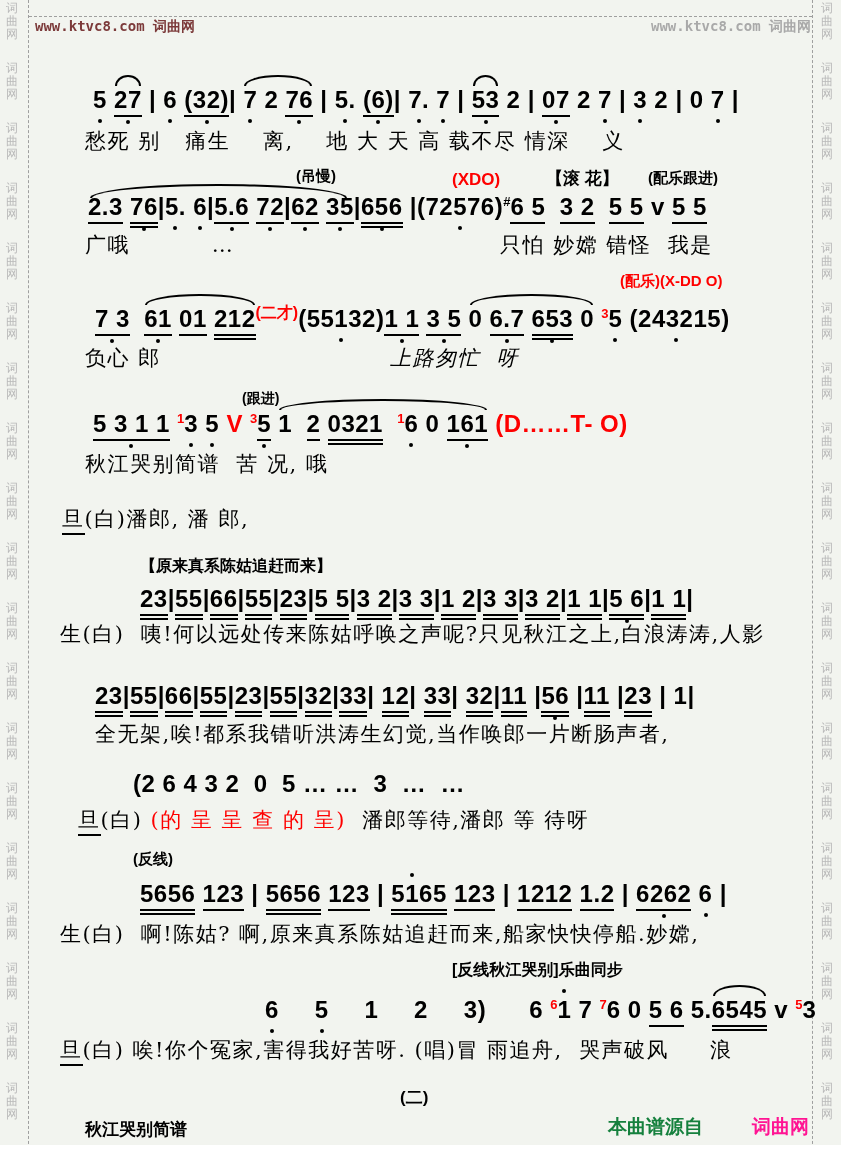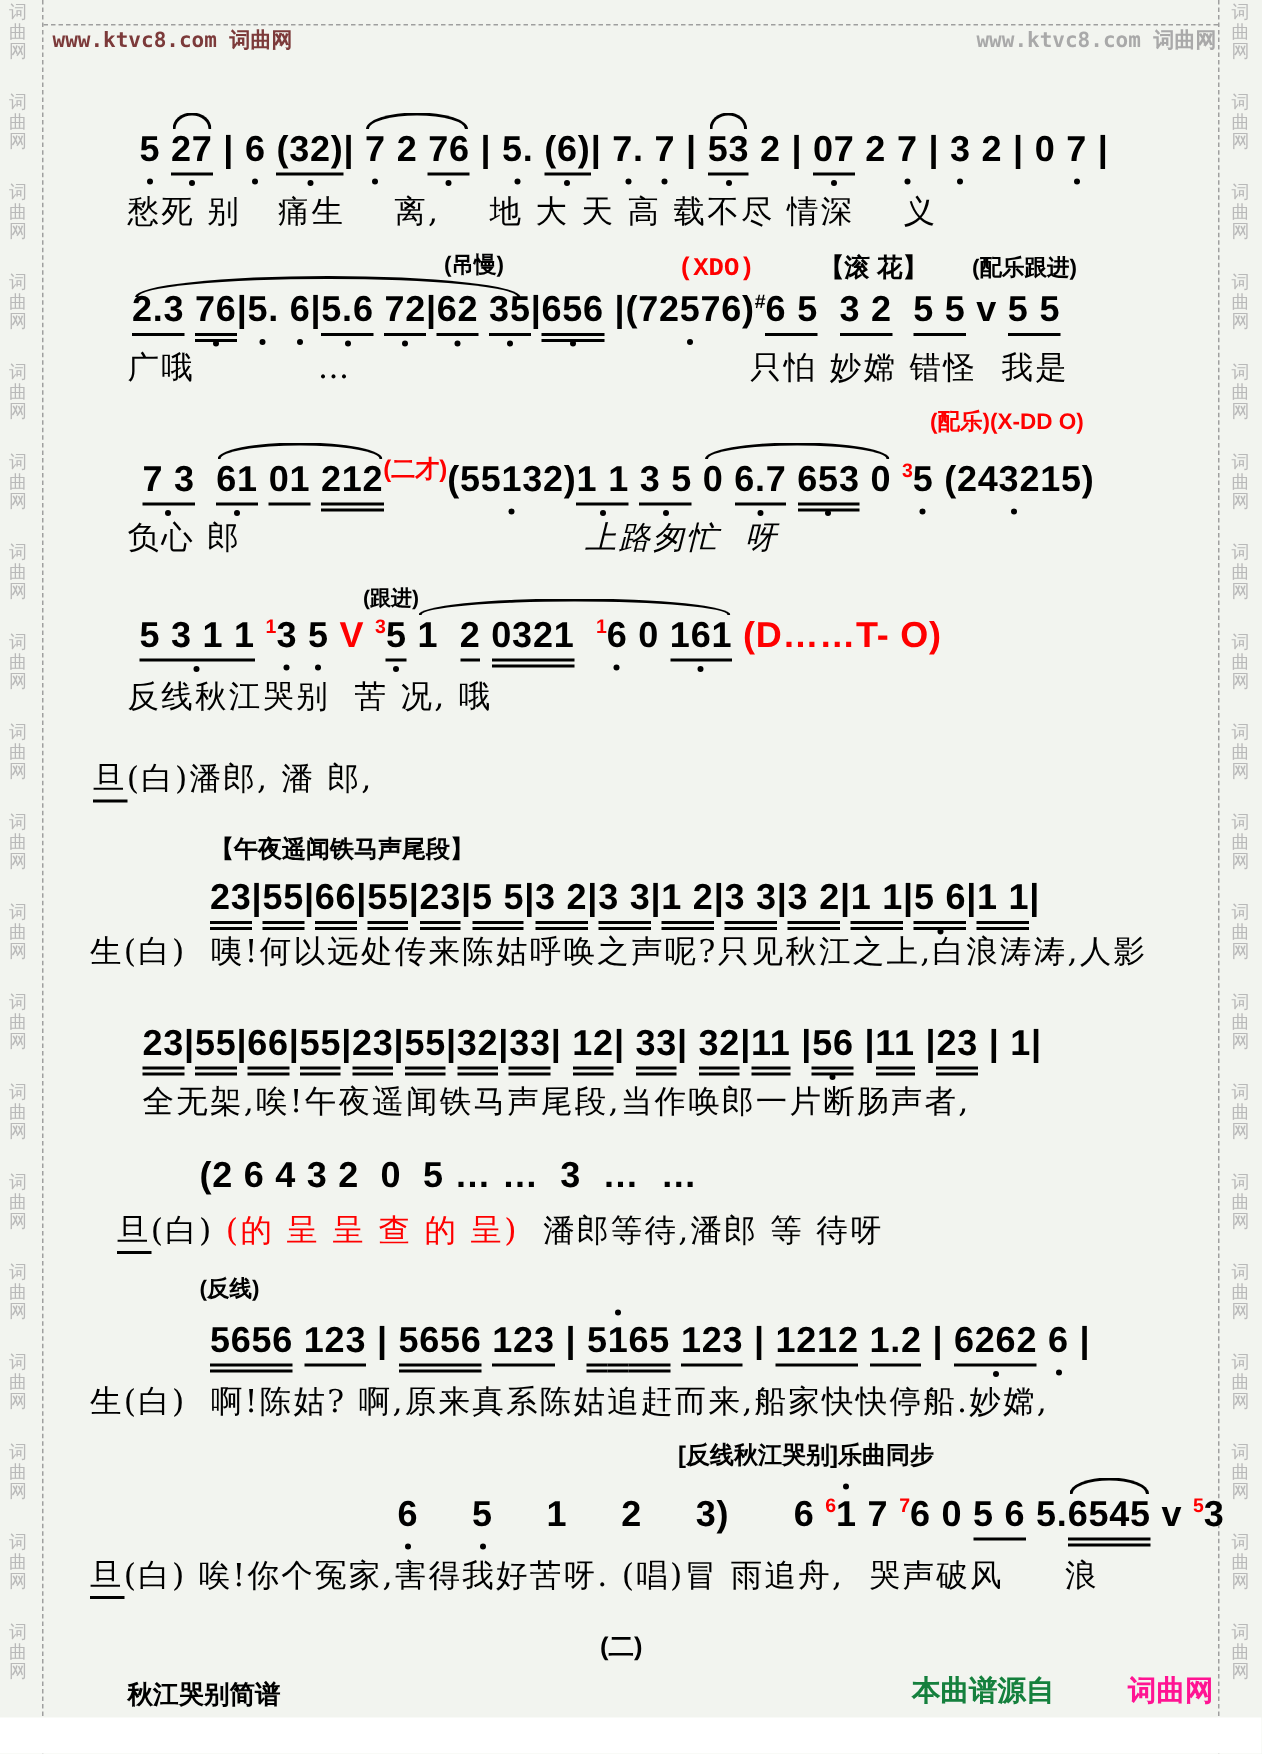--- a/index.html
+++ b/index.html
@@ -174,39 +174,39 @@
 <div class="hdash"></div>
 <div class="white-band"></div>
 
 <div class="url left">www.ktvc8.com 词曲网</div>
 <div class="url right">www.ktvc8.com 词曲网</div>
 
 <div id="score">
     <div class="line notes" style="left: 93px; top: 86px;"><span class="db">5</span><span> </span><span class="arcw"><span class="u1 db">27</span></span><span> | </span><span class="db">6</span><span> </span><span class="u1 db">(32)</span><span>| </span><span class="arcw"><span class="db">7</span><span> 2 </span><span class="u1 db">76</span></span><span> | </span><span class="db">5.</span><span> </span><span class="u1 db">(6)</span><span>| </span><span class="db">7.</span><span> </span><span class="db">7</span><span> | </span><span class="arcw"><span class="u1 db">53</span></span><span> 2 | </span><span class="u1 db">07</span><span> 2 </span><span class="db">7</span><span> | </span><span class="db">3</span><span> 2 | 0 </span><span class="db">7</span><span> |</span></div>
     <div class="line lyr" style="left: 85px; top: 127px;"><span>愁死 别   痛生    离,    地 大 天 高 载不尽 情深    义</span></div>
     <div class="line ann" style="left: 296px; top: 167px;"><span>(吊慢)</span></div>
-    <div class="line ann red" style="left: 452px; top: 170px; font-size: 17px; font-family: Liberation Mono, monospace;"><span>(XDO)</span></div>
+    <div class="line ann red" style="left: 452px; top: 170px; font-size: 17px;"><span>(XDO)</span></div>
     <div class="line ann" style="left: 546px; top: 167px; font-size: 17px;"><span>【滚 花】</span></div>
     <div class="line ann" style="left: 648px; top: 169px;"><span>(配乐跟进)</span></div>
     <div class="line notes" style="left: 88px; top: 193px;"><span class="u1">2.3</span><span> </span><span class="u2 db">76</span><span>|</span><span class="db">5.</span><span> </span><span class="db">6</span><span>|</span><span class="u1 db">5.6</span><span> </span><span class="u1 db">72</span><span>|</span><span class="u1 db">62</span><span> </span><span class="u1 db">35</span><span>|</span><span class="u2 db">656</span><span> |</span><span class="db">(72576)</span><span class="sup">#</span><span class="u1">6 5</span><span>  </span><span class="u1">3 2</span><span>  </span><span class="u1">5 5</span><span> v </span><span class="u1">5 5</span></div>
     <div class="line lyr" style="left: 85px; top: 231px;"><span>广哦          …</span></div>
     <div class="line lyr" style="left: 500px; top: 231px;"><span>只怕 妙嫦 错怪  我是</span></div>
     <div class="line ann red" style="left: 620px; top: 272px;"><span>(配乐)(X-DD O)</span></div>
     <div class="line notes" style="left: 95px; top: 303px;"><span class="u1 db">7 3</span><span>  </span><span class="arcw"><span class="u1 db">61</span><span> </span><span class="u1">01</span><span> </span><span class="u2">212</span></span><span class="red sup" style="font-size: 16px;">(二才)</span><span class="db">(55132)</span><span class="u1 db">1 1</span><span> </span><span class="u1 db">3 5</span><span> </span><span class="arcw"><span>0 </span><span class="u1 db">6.7</span><span> </span><span class="u2 db">653</span><span> 0</span></span><span> </span><span class="sup red">3</span><span class="db">5</span><span class="db"> (243215)</span></div>
     <div class="line lyr" style="left: 85px; top: 344px;"><span>负心 郎</span></div>
     <div class="line lyr" style="left: 390px; top: 344px; font-style: italic;"><span>上路匆忙  呀</span></div>
     <div class="line ann" style="left: 242px; top: 390px; font-size: 14px;"><span>(跟进)</span></div>
     <div class="line notes" style="left: 93px; top: 410px;"><span class="u1 db">5 3 1 1</span><span> </span><span class="sup red">1</span><span class="db">3</span><span> </span><span class="db">5</span><span> </span><span class="red">V</span><span> </span><span class="sup red">3</span><span class="u1 db">5</span><span> </span><span class="arcw"><span>1</span><span>  </span><span class="u1">2</span><span> </span><span class="u2">0321</span><span>  </span><span class="sup red">1</span><span class="db">6</span><span> 0 </span><span class="u1 db">161</span></span><span> </span><span class="red">(D……T- O)</span></div>
-    <div class="line lyr" style="left: 85px; top: 450px;"><span>反线秋江哭别  苦 况, 哦</span></div>
+    <div class="line lyr" style="left: 85px; top: 450px;"><span>秋江哭别简谱  苦 况, 哦</span></div>
     <div class="line lyr" style="left: 62px; top: 505px;"><span class="ul">旦</span><span>(白)潘郎, 潘 郎,</span></div>
-    <div class="line ann" style="left: 140px; top: 556px; font-size: 16px;"><span>【午夜遥闻铁马声尾段】</span></div>
+    <div class="line ann" style="left: 140px; top: 556px; font-size: 16px;"><span>【原来真系陈姑追赶而来】</span></div>
     <div class="line notes" style="left: 140px; top: 585px;"><span class="u2">23</span><span>|</span><span class="u2">55</span><span>|</span><span class="u2">66</span><span>|</span><span class="u2">55</span><span>|</span><span class="u2">23</span><span>|</span><span class="u2">5 5</span><span>|</span><span class="u2">3 2</span><span>|</span><span class="u2">3 3</span><span>|</span><span class="u2">1 2</span><span>|</span><span class="u2">3 3</span><span>|</span><span class="u2">3 2</span><span>|</span><span class="u2">1 1</span><span>|</span><span class="u2 db">5 6</span><span>|</span><span class="u2">1 1</span><span>|</span></div>
     <div class="line lyr" style="left: 60px; top: 620px;"><span>生(白)  咦!何以远处传来陈姑呼唤之声呢?只见秋江之上,白浪涛涛,人影</span></div>
     <div class="line notes" style="left: 95px; top: 682px;"><span class="u2">23</span><span>|</span><span class="u2">55</span><span>|</span><span class="u2">66</span><span>|</span><span class="u2">55</span><span>|</span><span class="u2">23</span><span>|</span><span class="u2">55</span><span>|</span><span class="u2">32</span><span>|</span><span class="u2">33</span><span>| </span><span class="u2">12</span><span>| </span><span class="u2">33</span><span>| </span><span class="u2">32</span><span>|</span><span class="u2">11</span><span> |</span><span class="u2 db">56</span><span> |</span><span class="u2">11</span><span> |</span><span class="u2">23</span><span> | 1|</span></div>
-    <div class="line lyr" style="left: 95px; top: 720px;"><span>全无架,唉!午夜遥闻铁马声尾段,当作唤郎一片断肠声者,</span></div>
+    <div class="line lyr" style="left: 95px; top: 720px;"><span>全无架,唉!都系我错听洪涛生幻觉,当作唤郎一片断肠声者,</span></div>
     <div class="line notes" style="left: 133px; top: 770px;"><span>(2 6 4 3 2  0  5 … …  3  …  …</span></div>
     <div class="line lyr" style="left: 78px; top: 806px;"><span class="ul">旦</span><span>(白) </span><span class="red">(的 呈 呈 查 的 呈)</span><span>  潘郎等待,潘郎 等 待呀</span></div>
     <div class="line ann" style="left: 133px; top: 850px;"><span>(反线)</span></div>
     <div class="line notes" style="left: 140px; top: 880px;"><span class="u2">5656</span><span> </span><span class="u1">123</span><span> | </span><span class="u2">5656</span><span> </span><span class="u1">123</span><span> | </span><span class="u2">5</span><span class="u2 da">1</span><span class="u2">65</span><span> </span><span class="u1">123</span><span> | </span><span class="u1">1212</span><span> </span><span class="u1">1.2</span><span> | </span><span class="u1 db">6262</span><span> </span><span class="db">6</span><span> |</span></div>
     <div class="line lyr" style="left: 60px; top: 920px;"><span>生(白)  啊!陈姑? 啊,原来真系陈姑追赶而来,船家快快停船.妙嫦,</span></div>
     <div class="line ann" style="left: 452px; top: 960px; font-size: 16px;"><span>[反线秋江哭别]乐曲同步</span></div>
     <div class="line notes" style="left: 265px; top: 996px;"><span class="db">6</span><span>     </span><span class="db">5</span><span>     1     2     3)      6 </span><span class="sup red">6</span><span class="da">1</span><span> 7 </span><span class="sup red">7</span><span>6 0 </span><span class="u1">5 6</span><span> 5.</span><span class="arcw"><span class="u2">6545</span></span><span> v </span><span class="sup red">5</span><span>3</span></div>
     <div class="line lyr" style="left: 60px; top: 1036px;"><span class="ul">旦</span><span>(白) 唉!你个冤家,害得我好苦呀. (唱)冒 雨追舟,  哭声破风     浪</span></div>
     <div class="bigarc" style="left: 90px; top: 184px; width: 253px;"></div>
   </div>

